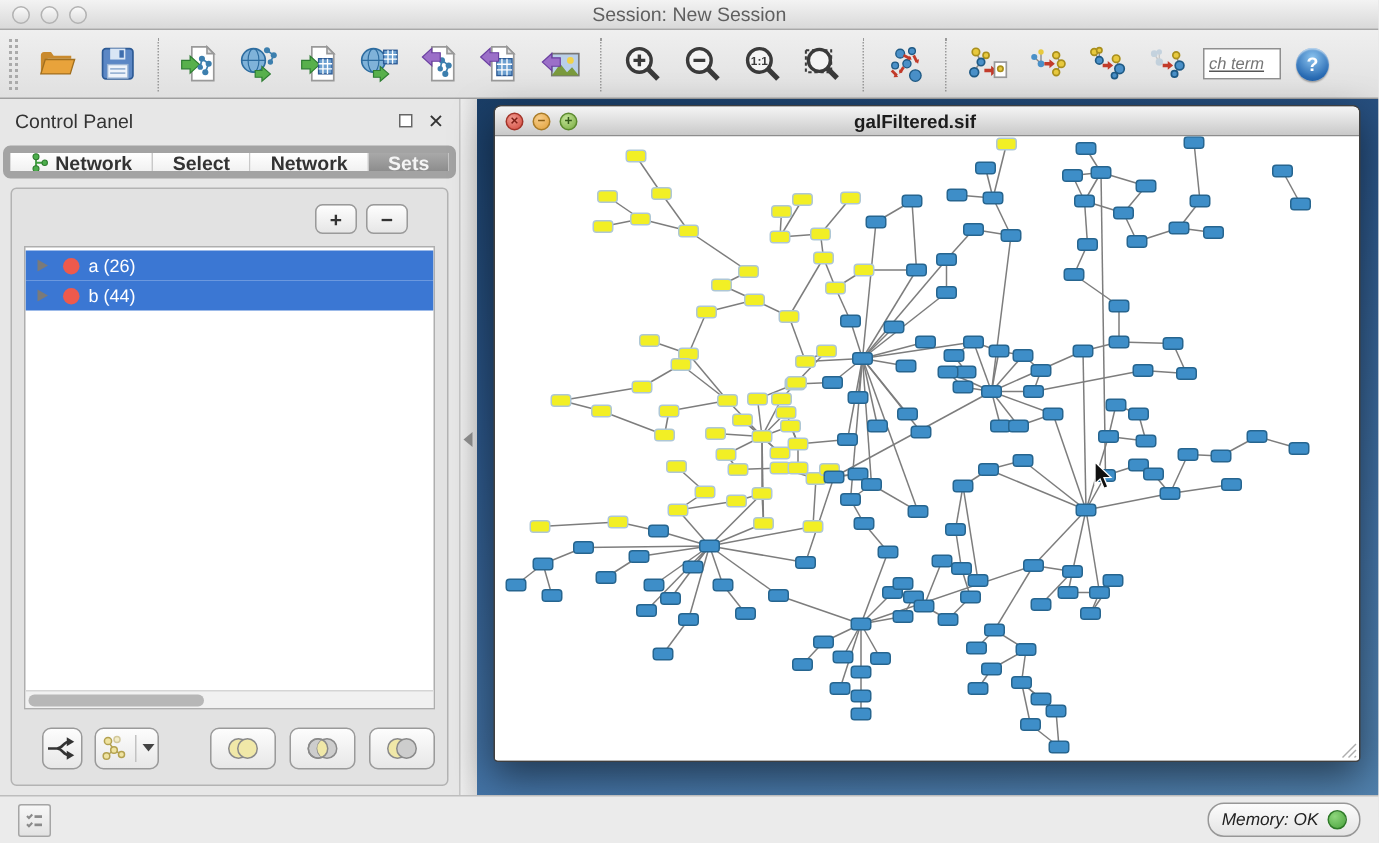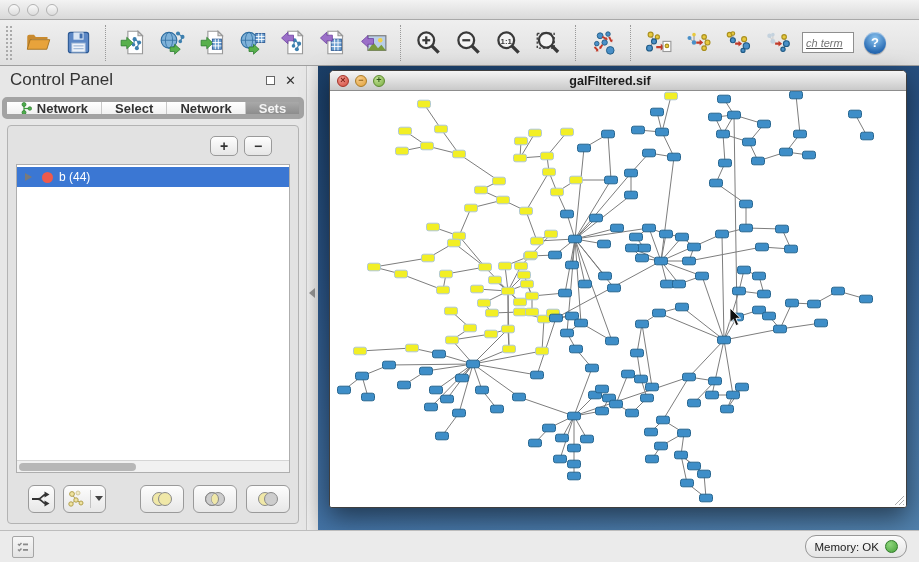--- a/index.html
+++ b/index.html
@@ -27,37 +27,37 @@
   .help-btn { width:22px; height:22px; border:none; border-radius:50%;
               background:radial-gradient(circle at 50% 30%,#8cc4ef,#2a6cb4 70%,#1c539b);
               color:#fff; font-weight:bold; font-size:13px; margin-left:6px; box-shadow:inset 0 1px 1px rgba(255,255,255,.6),0 1px 1px rgba(0,0,0,.3); }
 
   
   .main { display:flex; height:464px; }
 
   
   .control-panel { width:306px; background:#e7e7e7; display:flex; flex-direction:column; }
   .cp-header { height:28px; display:flex; align-items:center; padding:0 10px; }
-  .cp-header .cp-title { font-size:17px; color:#333; flex:1; }
+  .cp-header .cp-title { font-size:13px; color:#333; flex:1; }
   .cp-float { width:9px; height:9px; border:1.5px solid #666; background:#fff; margin-right:10px; }
   .cp-close { color:#333; font-weight:bold; font-size:13px; line-height:1; cursor:default; }
   .cp-tabs { display:flex; justify-content:center; padding:3px 0 6px; }
   .seg { display:flex; border:5px solid #a3a3a3; border-radius:5px; overflow:hidden; background:#fff; height:22px; }
   .seg-tab { display:flex; align-items:center; gap:5px; padding:0 13px; font-size:13px; font-weight:bold; color:#333;
              border-right:1px solid #c9c9c9; background:linear-gradient(#ffffff,#f1f1f1); }
   .seg-tab:last-child { border-right:none; }
   .seg-tab.active { background:linear-gradient(#a9a9a9,#8d8d8d); color:#f4f4f4;text-decoration:underline; }
   .cp-box { flex:1; margin:0 7px 6px 7px; border:1px solid #b3b3b3; border-radius:4px; background:#e2e2e2;
             display:flex; flex-direction:column; padding:6px 8px 8px; }
   .addremove { display:flex; justify-content:flex-end; gap:6px; padding:4px 18px 8px 0; }
   .pm-btn { width:28px; height:20px; border:1px solid #9a9a9a; border-radius:5px;
             background:linear-gradient(#fefefe,#e6e6e6); font-size:14px; font-weight:bold; color:#333; line-height:1; }
   .set-list { flex:1; background:#fff; border:1px solid #aeaeae; position:relative; overflow:hidden; }
   .set-row { height:20px; display:flex; align-items:center; gap:6px; padding-left:8px; margin-top:2px; }
-  .set-row.selected { background:#3b77d3; color:#fff; margin-top:12px; }
+  .set-row.selected { background:#3b77d3; color:#fff; margin-top:0; }
   .set-row:first-child.selected { margin-top:2px; }
   .tri { width:0; height:0; border-left:7px solid #7a7a7a; border-top:4.5px solid transparent; border-bottom:4.5px solid transparent; margin-right:4px; }
   .reddot { width:11px; height:11px; border-radius:50%; background:#ee5a4c; }
   .set-label { font-size:12px; }
   .hscroll { position:absolute; bottom:0; left:0; right:0; height:12px; background:#f1f1f1; border-top:1px solid #d5d5d5; }
   .hthumb { position:absolute; left:2px; top:1.5px; width:43%; height:8px; border-radius:4px; background:#b7b7b7; }
   .cp-actions { height:42px; display:flex; align-items:center; gap:8px; padding-top:9px; }
   .act-btn { height:28px; border:1px solid #9a9a9a; border-radius:6px; background:linear-gradient(#fdfdfd,#e7e7e7);
              display:flex; align-items:center; justify-content:center; }
   .act-split { width:34px; margin-left:12px; }
@@ -91,38 +91,39 @@
   .nw-canvas svg.graph { position:absolute; inset:0; }
   .resize-grip { position:absolute; right:1px; bottom:1px; width:13px; height:13px; opacity:.8; }
   .cursor { position:absolute; left:399px; top:216px; width:13px; height:20px; }
 
   
   .statusbar { height:32px; background:#ebebeb; border-top:1px solid #bdbdbd; position:relative; }
   .task-btn { position:absolute; left:12px; top:5px; width:22px; height:22px; border:1px solid #a5a5a5;
               background:linear-gradient(#f7f7f7,#e3e3e3); border-radius:2px; display:flex; align-items:center; justify-content:center; }
   .mem-btn { position:absolute; right:12px; top:4px; height:23px; padding:0 8px; border:1px solid #979797;
              border-radius:11px; background:linear-gradient(#fcfcfc,#e4e4e4); display:flex; align-items:center; gap:6px;
-             font-size:11.5px; color:#222; }
+             font-size:11.5px; color:#222;font-style:italic; }
   .mem-dot { width:13px; height:13px; border-radius:50%; background:radial-gradient(circle at 35% 30%,#8ed67c,#49a23c); border:1px solid #2f7a28; }
 
   .edge { stroke:#7d7d7d; stroke-width:1; }
   .node-b { fill:#3e8ec8; stroke:#26658f; }
   .node-y { fill:#f2ef25; stroke:#aec7d6; }
 </style>
 </head>
 <body>
 
 <div class="app">
 
   <div class="titlebar">
     <div class="traffic">
       <span class="tl"></span>
       <span class="tl"></span>
       <span class="tl"></span>
     </div>
+    <div class="win-title">Session: New Session</div>
   </div>
 
   <div class="toolbar">
     <div class="tb-grip"></div>
 
     <button class="tb-btn">
       <svg viewBox="0 0 24 24">
         <path d="M2 7c0-1.2.7-2 1.9-2H8l1.6 2.2H20V9H6L3.4 18H2z" fill="#c98a2e"></path>
         <path d="M4.6 9.5H22l-2.6 8.5H2z" fill="#e8a33b" stroke="#a16f1f" stroke-width="0.8"></path>
       </svg>
@@ -409,20 +410,25 @@
         </div>
       </div>
 
       <div class="cp-box">
         <div class="addremove">
           <button class="pm-btn">+</button>
           <button class="pm-btn">−</button>
         </div>
 
         <div class="set-list">
+          <div class="set-row selected">
+            <span class="tri"></span>
+            <span class="reddot"></span>
+            <span class="set-label">a (26)</span>
+          </div>
           <div class="set-row selected">
             <span class="tri"></span>
             <span class="reddot"></span>
             <span class="set-label">b (44)</span>
           </div>
           <div class="hscroll">
             <div class="hthumb"></div>
           </div>
         </div>
 

